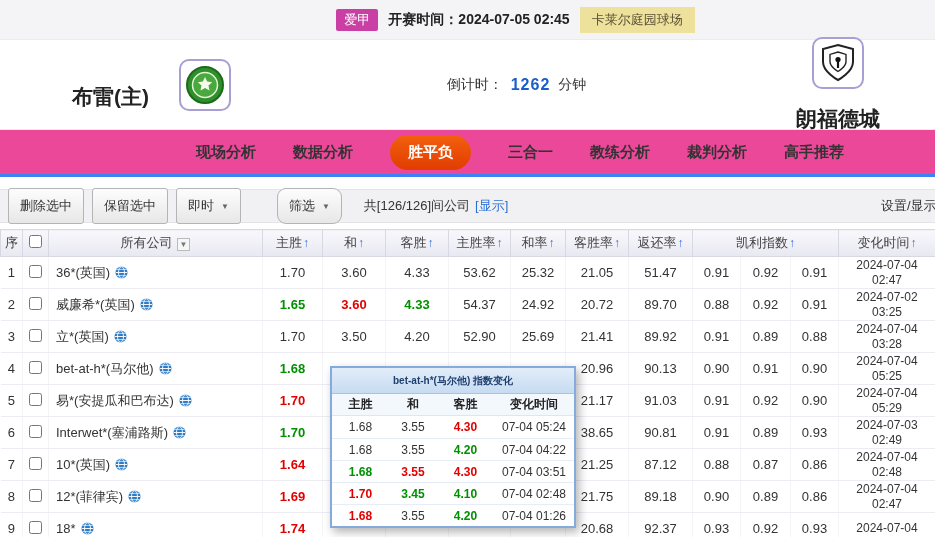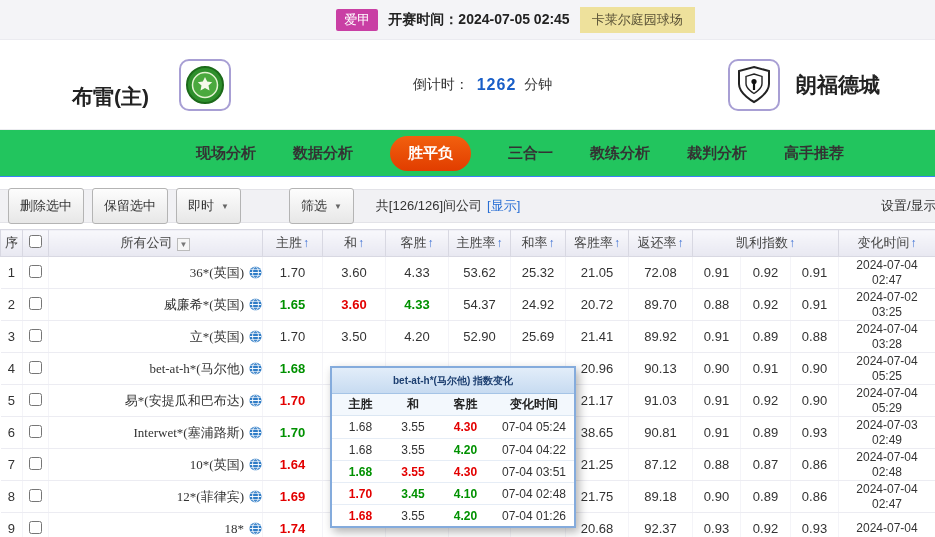--- a/index.html
+++ b/index.html
@@ -11,58 +11,58 @@
   .top-bar { height:40px; background:#f4f4f7; border-bottom:1px solid #ebebf0;
              display:flex; align-items:center; justify-content:center; }
   .top-bar-inner { display:flex; align-items:center; gap:10px; transform:translateX(48px); }
   .league-badge { background:#c93fa4; color:#fff; font-size:13px; padding:2px 8px; border-radius:2px; cursor:pointer; }
   .kickoff { font-size:14px; font-weight:bold; color:#222; }
   .venue-badge { background:#eee19c; color:#5b5337; font-size:13px; padding:4px 12px; }
 
   
   .match-header { height:90px; display:flex; align-items:center; border-bottom:1px solid #ececf0; background:#fff; }
   .team-left { display:flex; align-items:flex-end; gap:30px; margin-left:72px; }
-  .team-right { display:flex; align-items:center; gap:16px; margin-right:55px; }
+  .team-right { display:flex; align-items:center; gap:16px; margin-right:55px;flex-direction:column; }
   .team-name { font-size:21px; font-weight:bold; color:#222; white-space:nowrap; }
   .logo-frame { width:52px; height:52px; border:2px solid #a89fd4; border-radius:10px;
                 background:#fff; display:flex; align-items:center; justify-content:center; }
   .countdown { flex:1; display:flex; align-items:center; justify-content:center; gap:8px;padding-left:6px; }
   .countdown-label,.countdown-unit { font-size:14px; color:#333; }
   .countdown-value { font-size:16px; font-weight:bold; color:#1a5fc8; letter-spacing:1px; }
 
   
   .nav { height:47px; display:flex; align-items:center; gap:37px; padding-left:196px;
-         border-bottom:1px solid #3b82f6; background:#22c55e; }
+         border-bottom:3px solid #3b82f6; background:#ec4899; }
   .tab { font-size:15px; font-weight:bold; color:#333; cursor:pointer; white-space:nowrap; }
   .tab.active { background:linear-gradient(#f2600e,#e13d00); color:#fff; padding:8px 18px; border-radius:18px; }
 
   
   .toolbar-gap { height:12px; background:#fff; }
   .toolbar { height:34px; background:#f1f1f4; border-top:1px solid #e3e3e8; border-bottom:1px solid #e3e3e8;
              display:flex; align-items:center; padding:0 8px; position:relative; font-size:13px; }
   .tb-btn { background:linear-gradient(#fdfdfd,#e7e7e7); border:1px solid #b4b4b4; border-radius:3px;
             font-size:13px; color:#333; padding:8px 11px; cursor:pointer; margin-right:8px;
             font-family:inherit; display:inline-flex; align-items:center; gap:7px; }
   .caret { font-size:8px; color:#666; }
-  .filter-btn { margin-left:40px; }
+  .filter-btn { margin-left:28px;border-radius:9px; }
   .count-text { margin-left:14px; color:#333; }
   .show-link { color:#2a6fd4; margin-left:5px; cursor:pointer; }
   .settings-link { position:absolute; left:881px; color:#333; white-space:nowrap; cursor:pointer; }
 
   
   .odds-table-wrap { margin-top:6px; }
   table { width:935px; border-collapse:collapse; table-layout:fixed; font-size:13px; }
   thead th { background:linear-gradient(#f8f8fc,#e8e8f1); border:1px solid #d8d8e2;
              font-weight:normal; color:#444; height:27px; text-align:center;
              overflow:hidden; white-space:nowrap; }
   .sort-asc { color:#3b6fd4; margin-left:1px; font-size:12px; }
   .filter-caret { font-size:8px; color:#777; border:1px solid #bbb; background:#f6f6f6; padding:1px 2px; margin-left:4px; cursor:pointer; }
   tbody td { height:32px; border-bottom:1px solid #ececf2; border-right:1px solid #f4f4f8;
              text-align:center; color:#333; overflow:hidden; white-space:nowrap; }
-  td.company-cell { text-align:right; padding-left:7px; cursor:pointer;font-family:Liberation Serif, serif; }
+  td.company-cell { text-align:left; padding-left:7px; cursor:pointer; }
   .company-inner { display:inline-flex; align-items:center; gap:5px; }
   .trend-up { color:#e30000; font-weight:bold; }
   .trend-down { color:#009100; font-weight:bold; }
   .time-cell { font-size:12px; line-height:1.25; }
   input[type=checkbox] { width:13px; height:13px; }
 
   
   .popup { position:absolute; left:330px; top:366px; width:246px; background:#fff;
            border:2px solid #84abdc; box-shadow:3px 4px 9px rgba(0,0,0,.3); z-index:20; }
   .popup-title { height:26px; line-height:26px; text-align:center; font-size:10px; font-weight:bold;
@@ -191,21 +191,21 @@
                 <line x1="1.6" y1="3.6" x2="12.4" y2="3.6" stroke="#fff" stroke-width="0.8"></line>
                 <line x1="1.6" y1="10.4" x2="12.4" y2="10.4" stroke="#fff" stroke-width="0.8"></line>
               </svg>
             </span></td>
   <td class="">1.70</td>
   <td class="">3.60</td>
   <td class="">4.33</td>
   <td>53.62</td>
   <td>25.32</td>
   <td>21.05</td>
-  <td>72.08</td>
+  <td>51.47</td>
   <td>0.91</td>
   <td>0.92</td>
   <td>0.91</td>
   <td class="time-cell">2024-07-04<br>02:47</td>
  </tr>
  <tr>
   <td>2</td>
   <td><input type="checkbox" style=""></td>
   <td class="company-cell"><span class="company-inner">
               <span>威廉希*(英国)</span>

